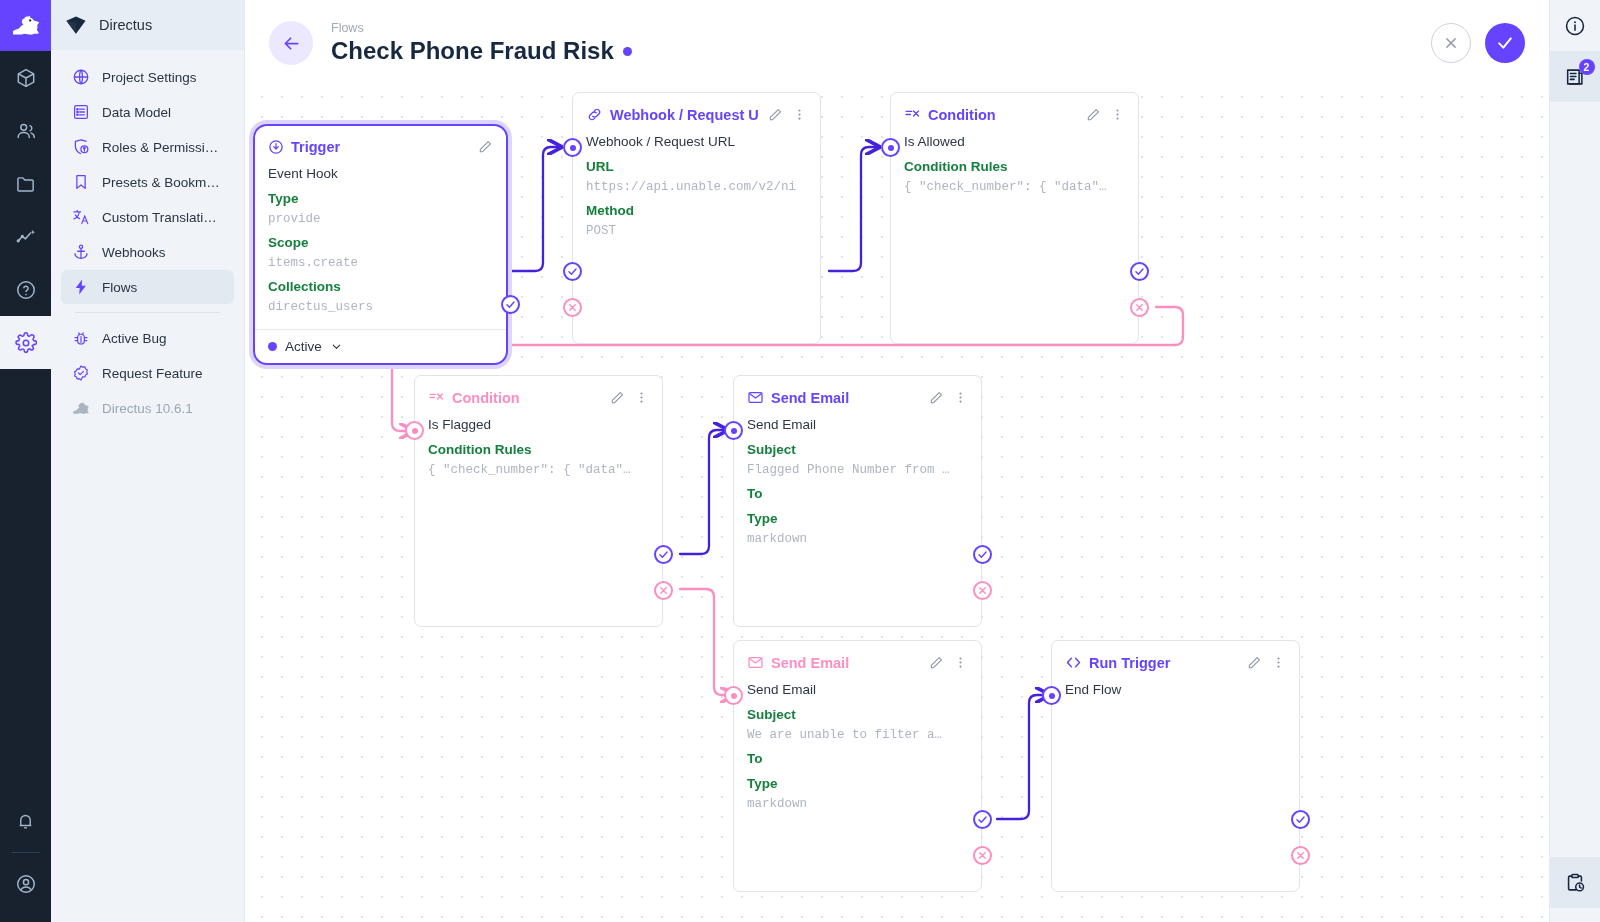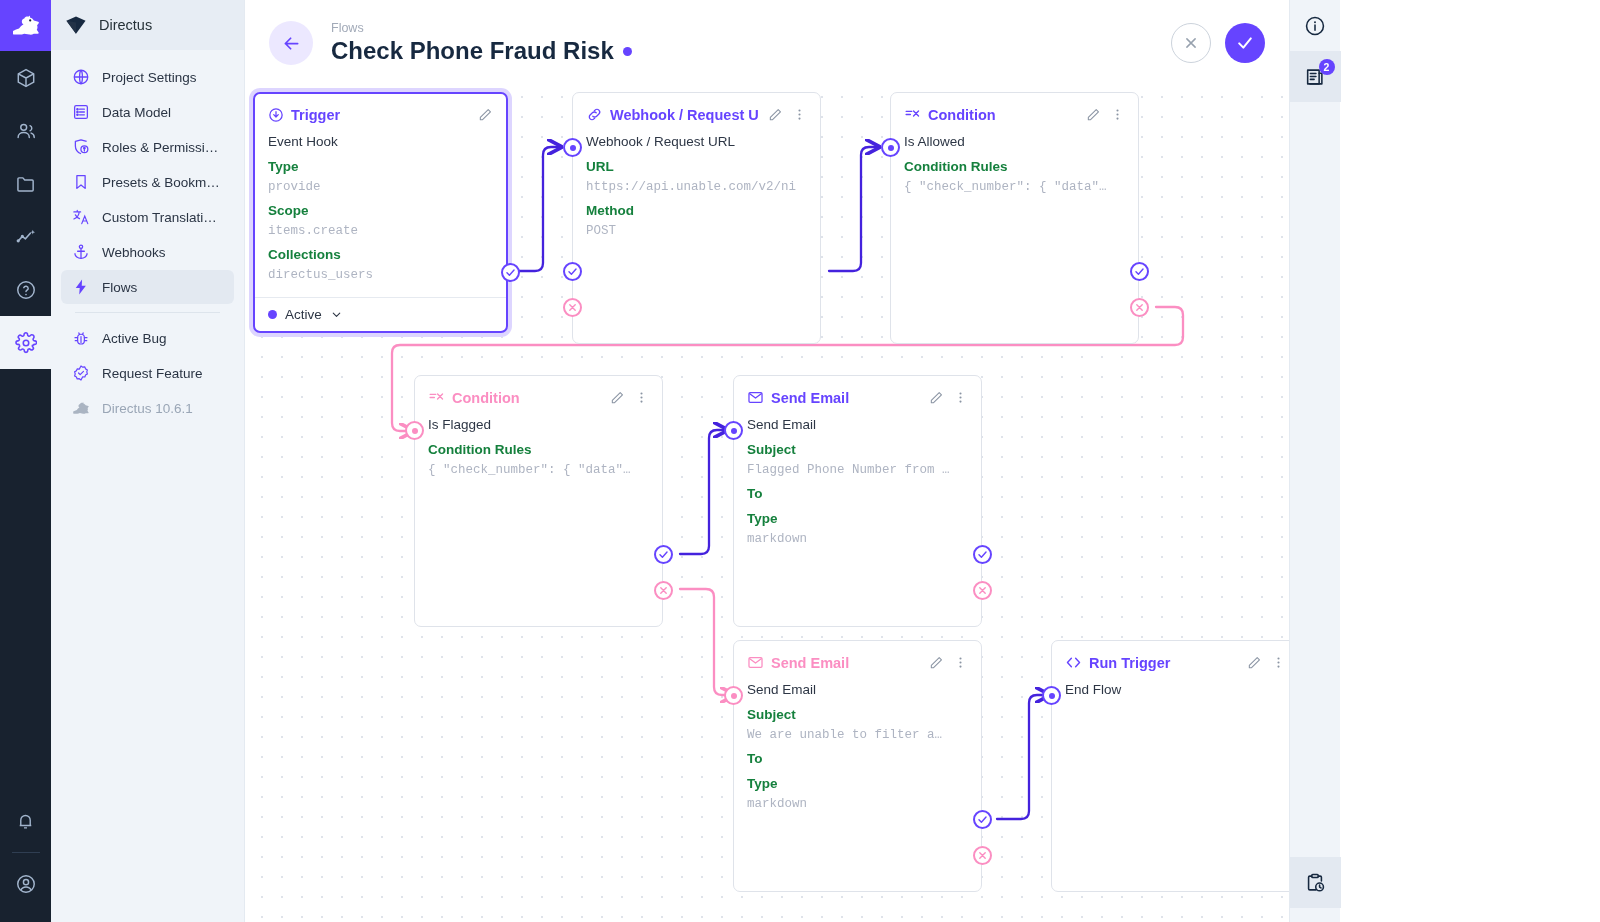--- a/index.html
+++ b/index.html
@@ -1,21 +1,21 @@
 <!DOCTYPE html>
 <html><head>
 <meta charset="utf-8">
 <style>
   * { box-sizing: border-box; margin: 0; padding: 0; }
   html, body {
     width: 1600px; height: 922px;
     font-family: "Liberation Sans", sans-serif;
     background: #fff; overflow: hidden;
   }
-  .app { position: relative; width: 1340px; height: 922px; display: flex; }
+  .app { position: relative; width: 1600px; height: 922px; display: flex; }
 
   
   .rail {
     width: 51px; height: 922px; background: #18222f;
     display: flex; flex-direction: column; align-items: center;
     flex: 0 0 51px; position: relative; z-index: 5;
   }
   .rail-logo {
     width: 51px; height: 51px; background: #6644ff;
     display: flex; align-items: center; justify-content: center;
@@ -83,21 +83,22 @@
   .circ-btn.cancel { border: 1.5px solid #ccd3dc; color: #97a1ae; background: #fff; }
   .circ-btn.save { background: #6644ff; color: #fff; }
 
   
   .node {
     position: absolute; background: #fff; border: 1px solid #dfe3ea;
     border-radius: 7px; z-index: 10;
   }
   .node.trigger {
     border: 2px solid #6644ff; box-shadow: 0 0 0 4px #ddd5ff;
-    border-radius: 7px;
+    border-radius: 14px;
+    margin-top: 32px;
   }
   .node-head {
     display: flex; align-items: center; gap: 7px;
     padding: 13px 13px 6px 13px; font-size: 14.5px; font-weight: bold;
   }
   .node-head .nh-title { color: #6644ff; }
   .node.pinkhead .node-head .nh-title { color: #fb8ec2; }
   .node.pinkhead .nh-icon { color: #fb8ec2; }
   .nh-icon { color: #6644ff; display: flex; align-items: center; }
   .nh-actions { margin-left: auto; display: flex; align-items: center; gap: 9px; color: #8b95a4; }

